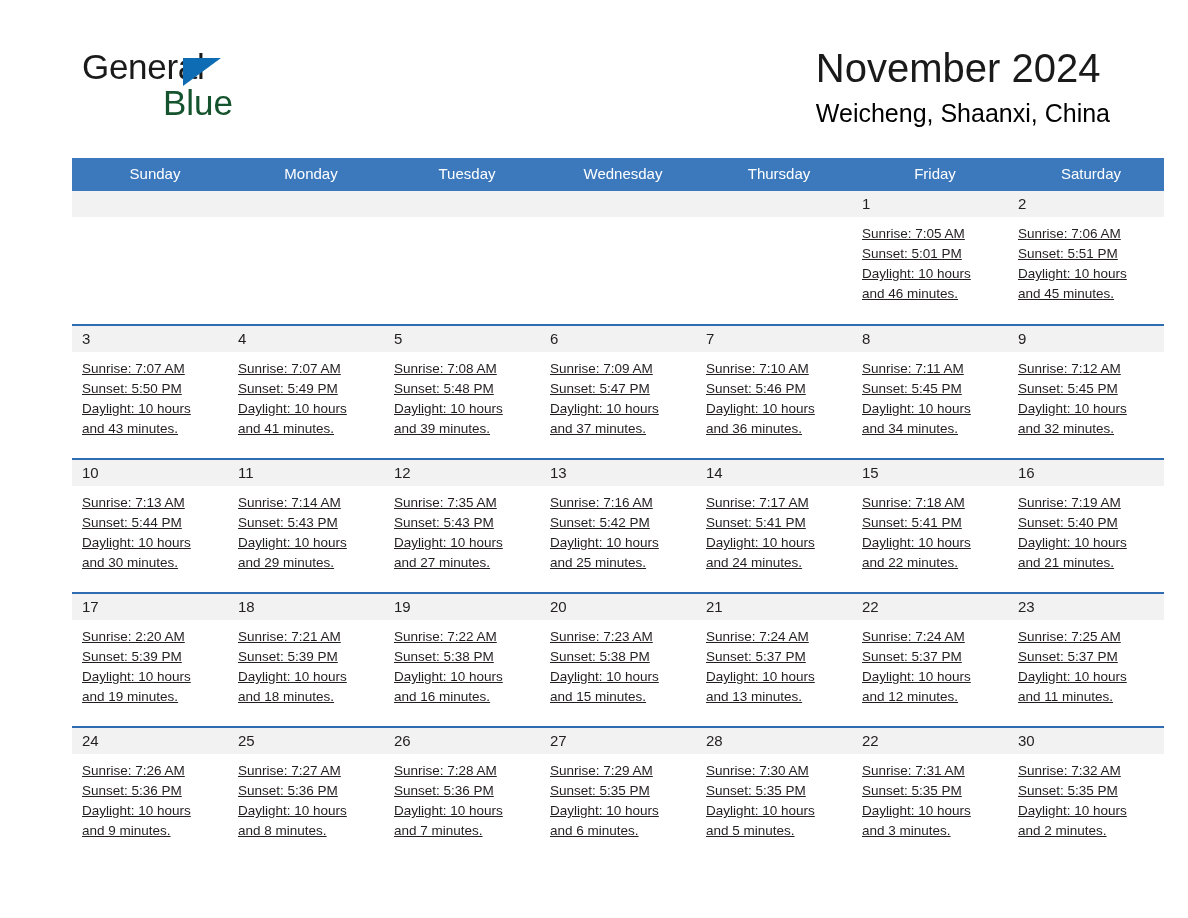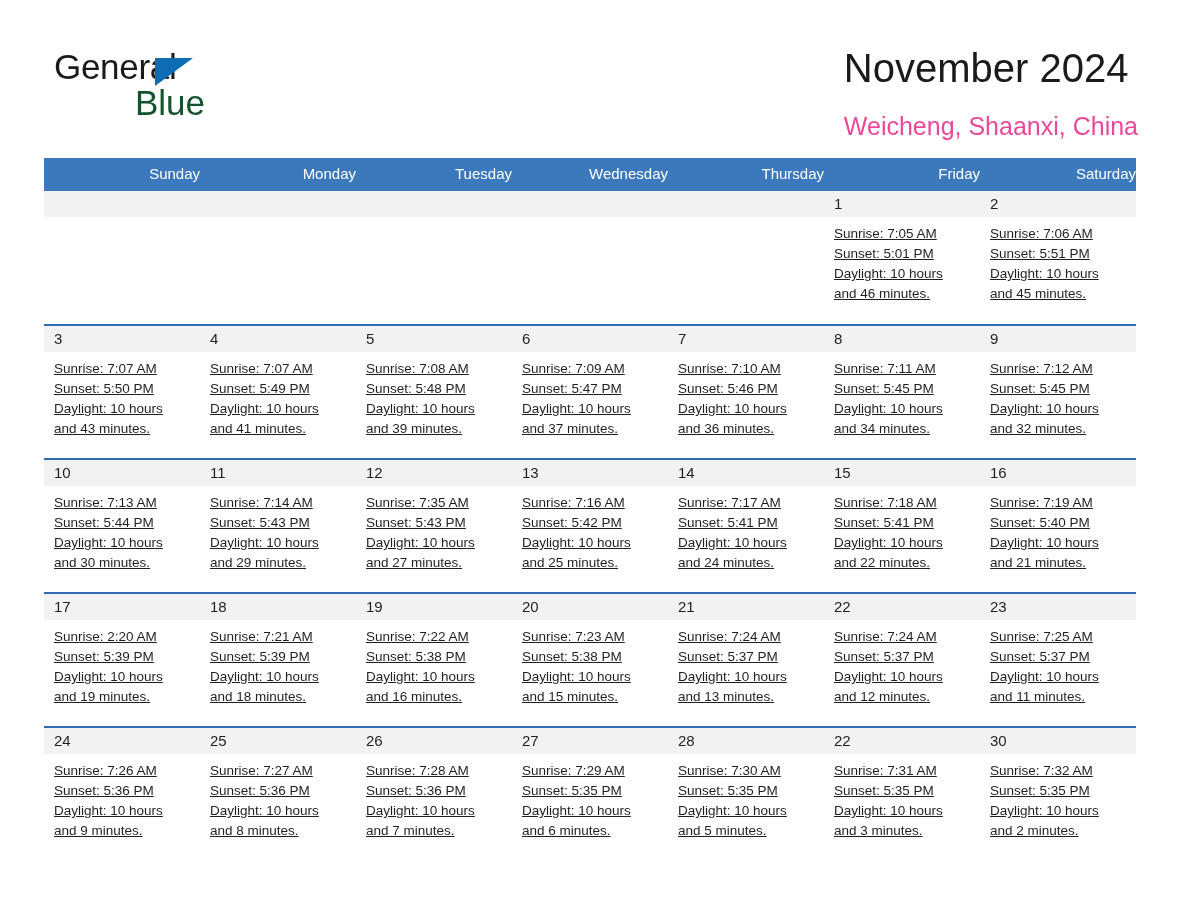--- a/index.html
+++ b/index.html
@@ -13,21 +13,21 @@
     height: 918px;
     font-family: "Liberation Sans", sans-serif;
     color: #231f20;
     overflow: hidden;
   }
   .page {
     position: relative;
     width: 1188px;
     height: 918px;
     box-sizing: border-box;
-    padding: 0 44px;
+    padding: 0 72px;
   }
 
   
   .top {
     position: relative;
     height: 158px;
   }
   .brand {
     position: absolute;
     left: 10px;
@@ -74,40 +74,40 @@
   .cal-title {
     font-size: 40px;
     font-weight: 400;
     color: #1a1a1a;
     line-height: 48px;
     white-space: nowrap;
   }
   .cal-subtitle {
     font-size: 25px;
     font-weight: 400;
-    color: #ec4899;
+    color: #000000;
     line-height: 32px;
-    margin-top: 18px;
+    margin-top: 5px;
     white-space: nowrap;
   }
 
   
   .cal {
     width: 1092px;
     border-collapse: collapse;
     table-layout: fixed;
   }
   .cal col { width: 156px; }
 
   thead th {
     background: #3b78bc;
     color: #ffffff;
     font-size: 15px;
     font-weight: 400;
-    text-align: right;
+    text-align: center;
     padding: 7px 0 8px 10px;
     line-height: 18px;
     border: none;
   }
 
   tbody tr { height: 134px; }
 
   tbody td {
     vertical-align: top;
     padding: 0;

